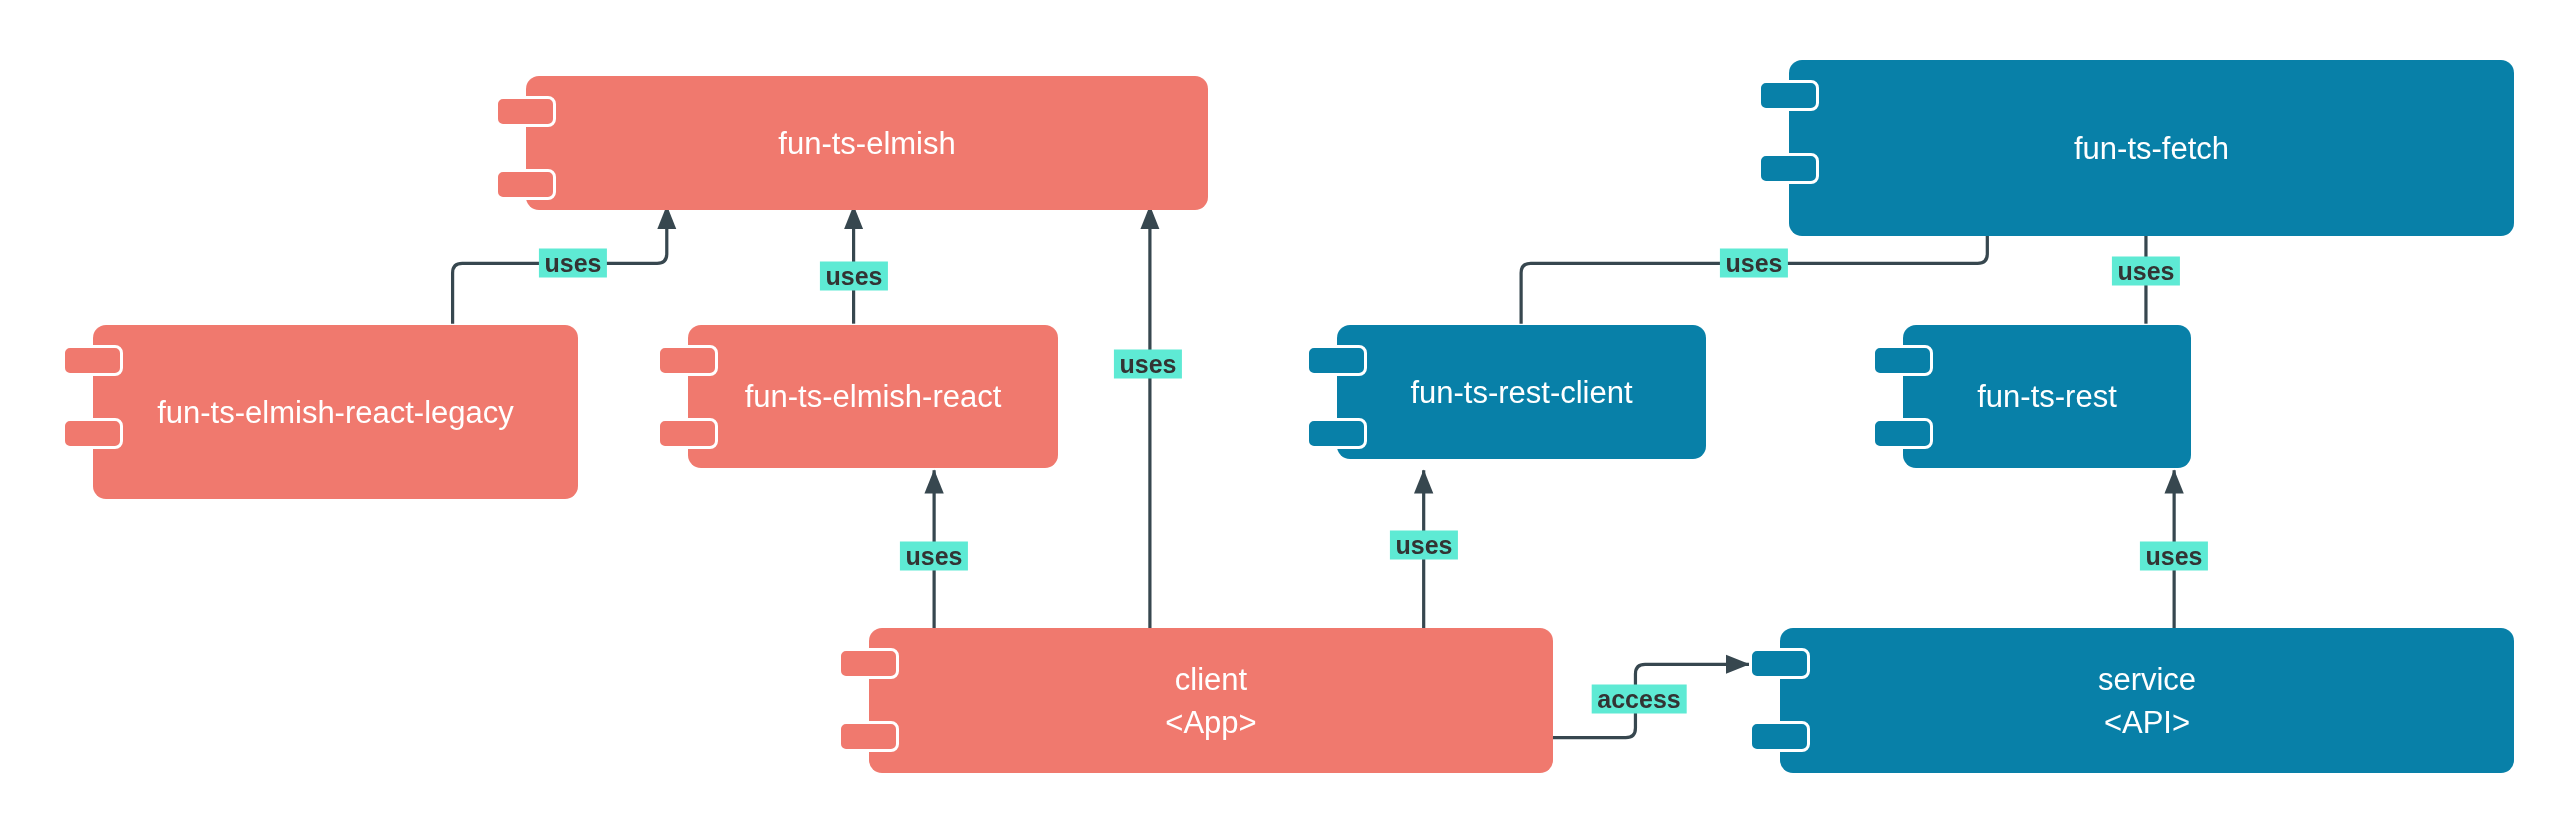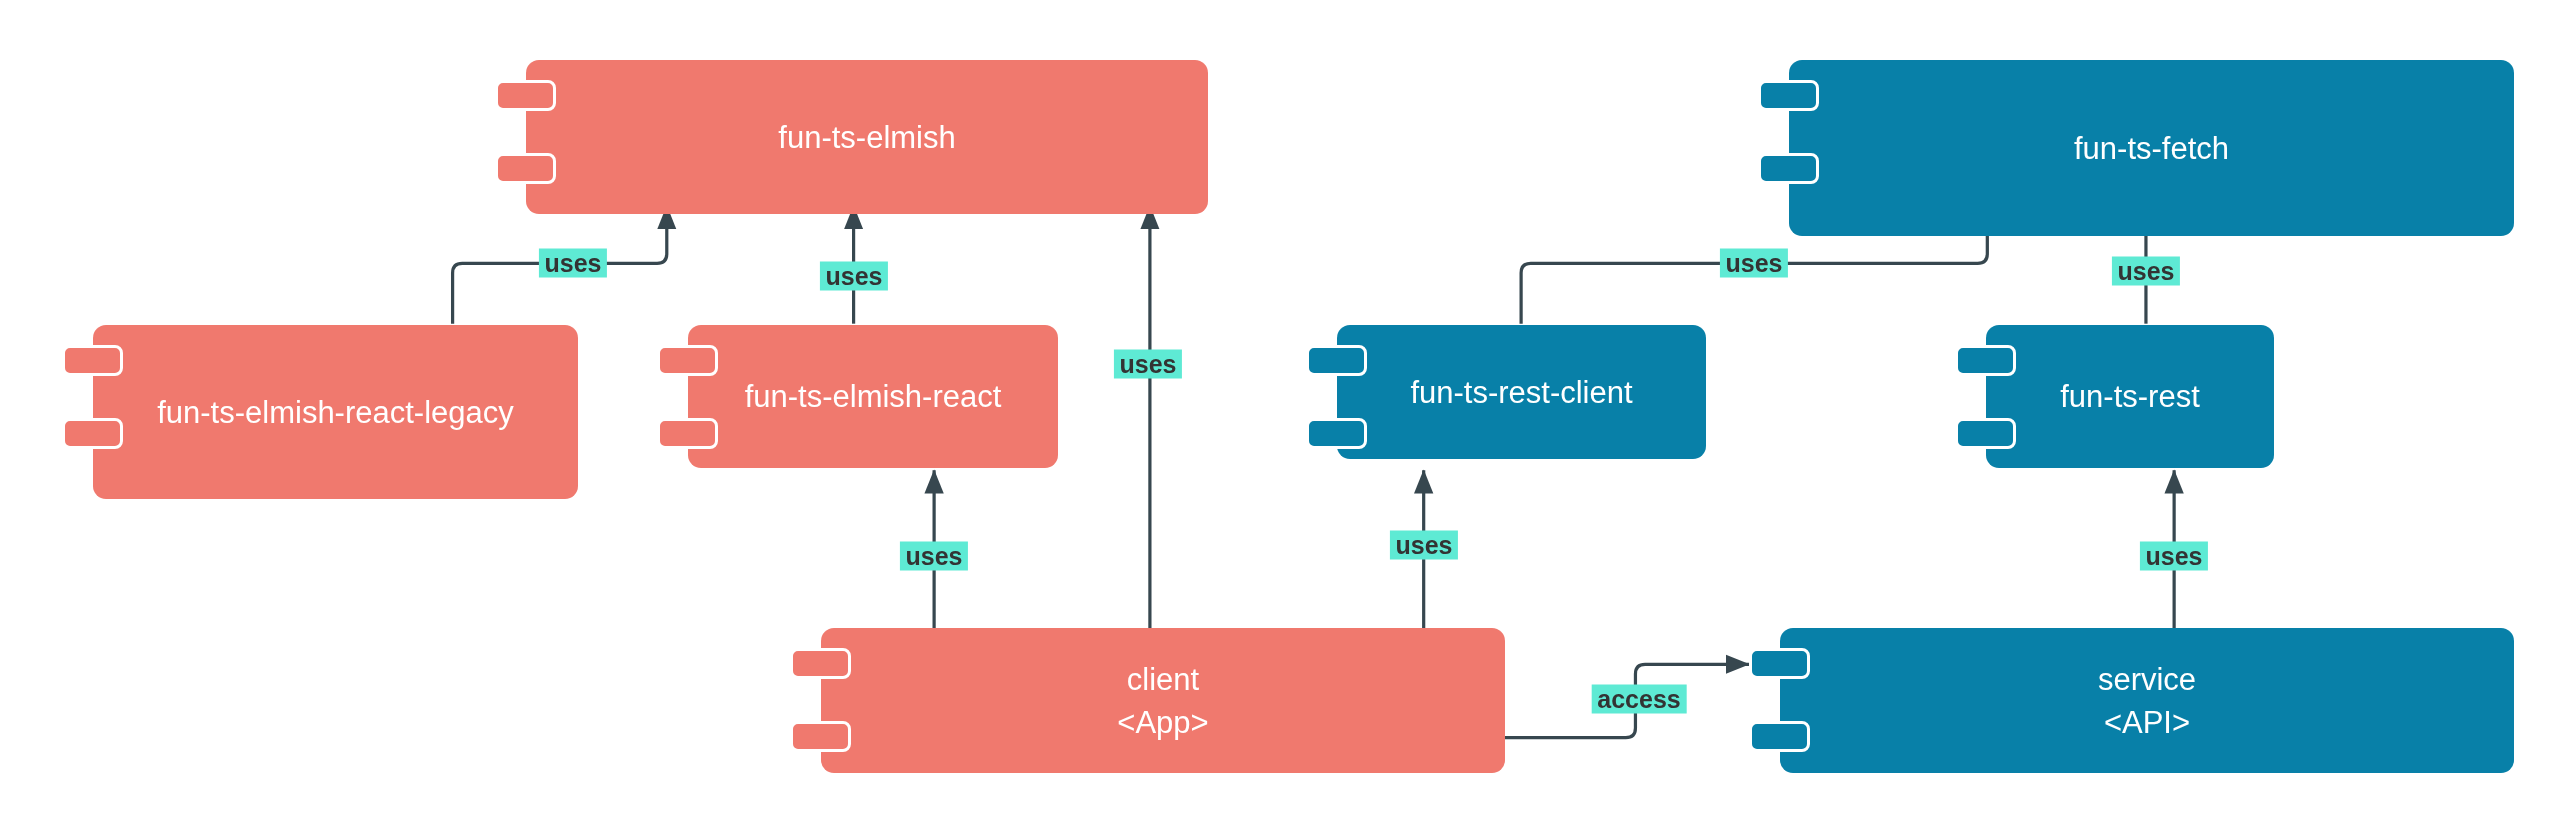--- a/index.html
+++ b/index.html
@@ -76,21 +76,21 @@
 
     <path class="edge-path" d="M2700,781 V584" marker-end="url(#arrowhead)"></path>
 
     <path class="edge-path" d="M1889,402 V339 Q1889,327 1901,327 H2456 Q2468,327 2468,315 V256" marker-end="url(#arrowhead)"></path>
 
     <path class="edge-path" d="M2665,402 V256" marker-end="url(#arrowhead)"></path>
 
     <path class="edge-path" d="M1868,916 H2019 Q2031,916 2031,904 V837 Q2031,825 2043,825 H2172" marker-end="url(#arrowhead)"></path>
   </svg>
 
-  <div class="node red" style="left:526px;top:60px;width:682px;height:154px">
+  <div class="node red" style="left:526px;top:76px;width:682px;height:134px">
     <span class="port p1"></span>
     <span class="port p2"></span>
     <div class="node-label">
       <div>fun-ts-elmish</div>
       <div></div>
     </div>
   </div>
 
   <div class="node blue" style="left:1789px;top:60px;width:725px;height:176px">
     <span class="port p1"></span>
@@ -121,30 +121,30 @@
 
   <div class="node blue" style="left:1337px;top:325px;width:369px;height:134px">
     <span class="port p1"></span>
     <span class="port p2"></span>
     <div class="node-label">
       <div>fun-ts-rest-client</div>
       <div></div>
     </div>
   </div>
 
-  <div class="node blue" style="left:1986px;top:325px;width:288px;height:143px">
+  <div class="node blue" style="left:1903px;top:325px;width:288px;height:143px">
     <span class="port p1"></span>
     <span class="port p2"></span>
     <div class="node-label">
       <div>fun-ts-rest</div>
       <div></div>
     </div>
   </div>
 
-  <div class="node red" style="left:821px;top:628px;width:684px;height:145px">
+  <div class="node red" style="left:869px;top:628px;width:684px;height:145px">
     <span class="port p1"></span>
     <span class="port p2"></span>
     <div class="node-label">
       <div>client</div>
       <div>&lt;App&gt;</div>
     </div>
   </div>
 
   <div class="node blue" style="left:1780px;top:628px;width:734px;height:145px">
     <span class="port p1"></span>

